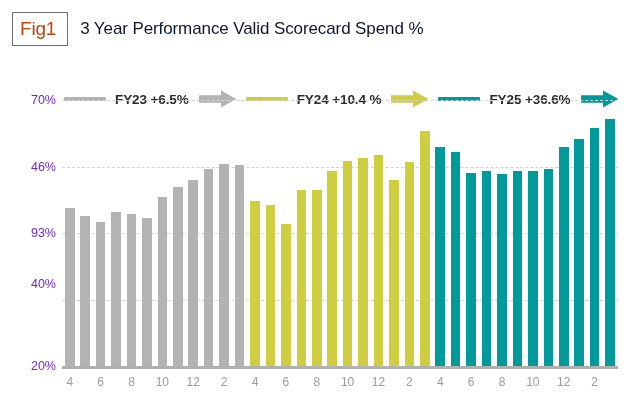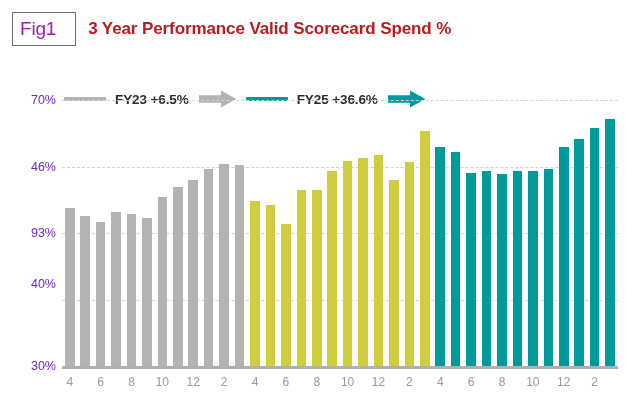--- a/index.html
+++ b/index.html
@@ -19,30 +19,30 @@
   #title-row {
     position: absolute;
     left: 12px;
     top: 12px;
     display: flex;
     align-items: center;
     gap: 12px;
   }
   #fig-badge {
     border: 1px solid #6f6f6f;
-    color: #a21caf;
+    color: #c2410c;
     font-size: 19px;
     line-height: 1;
-    padding: 6px 19px 7px 7px;
+    padding: 6px 11px 7px 7px;
     letter-spacing: -0.2px;
   }
   #chart-title {
     font-size: 17px;
-    font-weight: bold;
-    color: #b91c1c;
+    font-weight: normal;
+    color: #0f172a;
     letter-spacing: -0.1px;
     white-space: nowrap;
   }
 
   
   #legend {
     position: absolute;
     left: 64px;
     top: 74px;
     width: 552px;
@@ -158,37 +158,44 @@
 
 <div id="legend">
     <div class="legend-entry">
       <span class="legend-dash" style="background: rgb(179, 179, 179);"></span>
       <span class="legend-label">FY23 +6.5%</span>
       <span class="legend-arrow"><svg width="38" height="18" viewBox="0 0 38 18">
           <path d="M0 5.2 H22 V0.6 L37.4 9 L22 17.4 V12.8 H0 Z" fill="#b3b3b3"></path>
         </svg></span>
     </div>
     <div class="legend-entry">
+      <span class="legend-dash" style="background: rgb(207, 205, 64);"></span>
+      <span class="legend-label">FY24 +10.4 %</span>
+      <span class="legend-arrow"><svg width="38" height="18" viewBox="0 0 38 18">
+          <path d="M0 5.2 H22 V0.6 L37.4 9 L22 17.4 V12.8 H0 Z" fill="#cfcd40"></path>
+        </svg></span>
+    </div>
+    <div class="legend-entry">
       <span class="legend-dash" style="background: rgb(0, 154, 155);"></span>
       <span class="legend-label">FY25 +36.6%</span>
       <span class="legend-arrow"><svg width="38" height="18" viewBox="0 0 38 18">
           <path d="M0 5.2 H22 V0.6 L37.4 9 L22 17.4 V12.8 H0 Z" fill="#009a9b"></path>
         </svg></span>
     </div>
   </div>
 
 <div id="plot-area">
   <div id="gridlines">
       <div class="gridline" style="top: 299.5px;"></div>
       <div class="gridline" style="top: 233px;"></div>
       <div class="gridline" style="top: 166.5px;"></div>
       <div class="gridline" style="top: 100px;"></div>
     </div>
   <div id="yaxis">
-      <div class="ytick-label" style="top: 366px;">30%</div>
+      <div class="ytick-label" style="top: 366px;">20%</div>
       <div class="ytick-label" style="top: 284px;">40%</div>
       <div class="ytick-label" style="top: 233px;">93%</div>
       <div class="ytick-label" style="top: 166.5px;">46%</div>
       <div class="ytick-label" style="top: 100px;">70%</div>
     </div>
   <div id="baseline"></div>
   <div id="bars">
       <div class="bar-slot">
         <div class="bar" title="FY23 +6.5%: 53.7%" style="background: rgb(179, 179, 179); height: 157.605px;"></div>
       </div>

